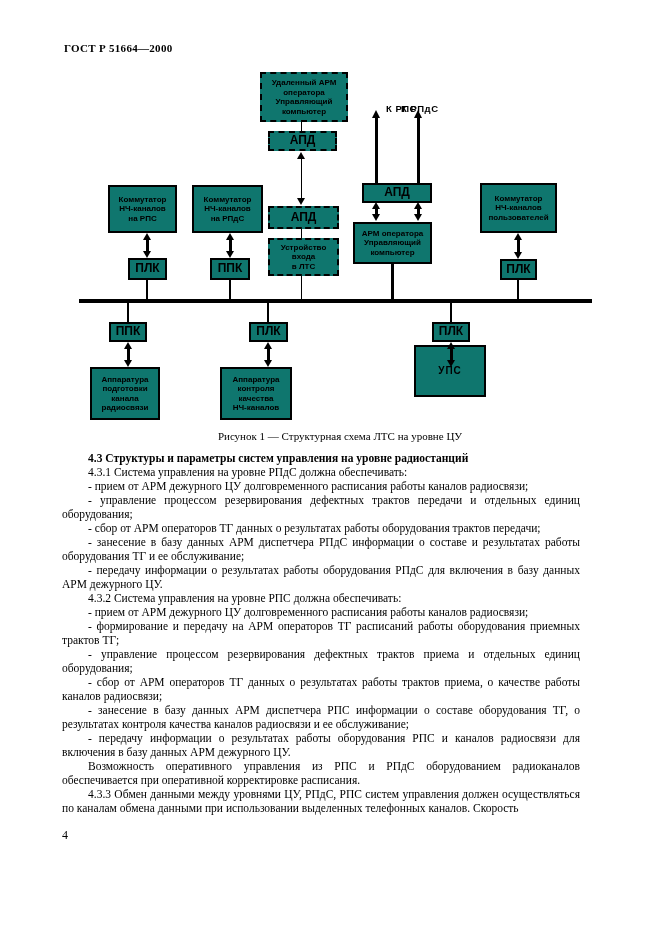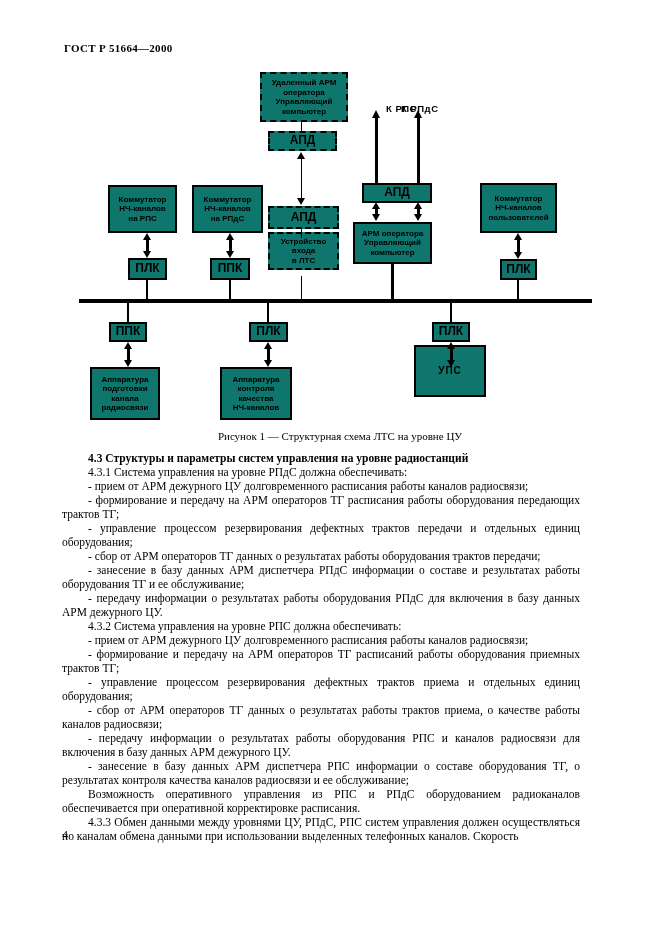--- a/index.html
+++ b/index.html
@@ -54,21 +54,21 @@
 <div class="doc-header">ГОСТ Р 51664—2000</div>
 
 <div>
 
   <div class="dbox dashed" style="left:260px;top:72px;width:88px;height:50px;">Удаленный АРМ
 оператора
 Управляющий
 компьютер</div>
   <div class="dbox dashed small" style="left:268px;top:131px;width:69px;height:20px;">АПД</div>
   <div class="dbox dashed small" style="left:268px;top:206px;width:71px;height:23px;">АПД</div>
-  <div class="dbox dashed" style="left:268px;top:232px;width:71px;height:38px;">Устройство
+  <div class="dbox dashed" style="left:268px;top:238px;width:71px;height:38px;">Устройство
 входа
 в ЛТС</div>
 
   <div class="dbox" style="left:108px;top:185px;width:69px;height:48px;">Коммутатор
 НЧ-каналов
 на РПС</div>
   <div class="dbox" style="left:192px;top:185px;width:71px;height:48px;">Коммутатор
 НЧ-каналов
 на РПдС</div>
   <div class="dbox" style="left:480px;top:183px;width:77px;height:50px;">Коммутатор
@@ -127,29 +127,28 @@
   <div class="varr" style="left:267px;top:348px;height:13px;"></div>
   <div class="varr" style="left:450px;top:348px;height:13px;"></div>
 
   <div class="fig-caption">Рисунок 1 — Структурная схема ЛТС на уровне ЦУ</div>
 </div>
 
 <div class="body-text">
   <p class="section-heading">4.3 Структуры и параметры систем управления на уровне радиостанций</p>
   <p>4.3.1 Система управления на уровне РПдС должна обеспечивать:</p>
   <p>- прием от АРМ дежурного ЦУ долговременного расписания работы каналов радиосвязи;</p>
-  <p>- формирование и передачу на АРМ операторов ТГ расписания работы оборудования передающих трактов ТГ;</p>
   <p>- управление процессом резервирования дефектных трактов передачи и отдельных единиц оборудования;</p>
   <p>- сбор от АРМ операторов ТГ данных о результатах работы оборудования трактов передачи;</p>
   <p>- занесение в базу данных АРМ диспетчера РПдС информации о составе и результатах работы оборудования ТГ и ее обслуживание;</p>
   <p>- передачу информации о результатах работы оборудования РПдС для включения в базу данных АРМ дежурного ЦУ.</p>
   <p>4.3.2 Система управления на уровне РПС должна обеспечивать:</p>
   <p>- прием от АРМ дежурного ЦУ долговременного расписания работы каналов радиосвязи;</p>
   <p>- формирование и передачу на АРМ операторов ТГ расписаний работы оборудования приемных трактов ТГ;</p>
   <p>- управление процессом резервирования дефектных трактов приема и отдельных единиц оборудования;</p>
   <p>- сбор от АРМ операторов ТГ данных о результатах работы трактов приема, о качестве работы каналов радиосвязи;</p>
+  <p>- занесение в базу данных АРМ диспетчера РПС информации о составе оборудования ТГ, о результатах контроля качества каналов радиосвязи и ее обслуживание;</p>
   <p>- передачу информации о результатах работы оборудования РПС и каналов радиосвязи для включения в базу данных АРМ дежурного ЦУ.</p>
-  <p>- занесение в базу данных АРМ диспетчера РПС информации о составе оборудования ТГ, о результатах контроля качества каналов радиосвязи и ее обслуживание;</p>
   <p>Возможность оперативного управления из РПС и РПдС оборудованием радиоканалов обеспечивается при оперативной корректировке расписания.</p>
   <p>4.3.3 Обмен данными между уровнями ЦУ, РПдС, РПС систем управления должен осуществляться по каналам обмена данными при использовании выделенных телефонных каналов. Скорость</p>
 </div>
 
 <div class="page-number">4</div>
 
 </body></html>

